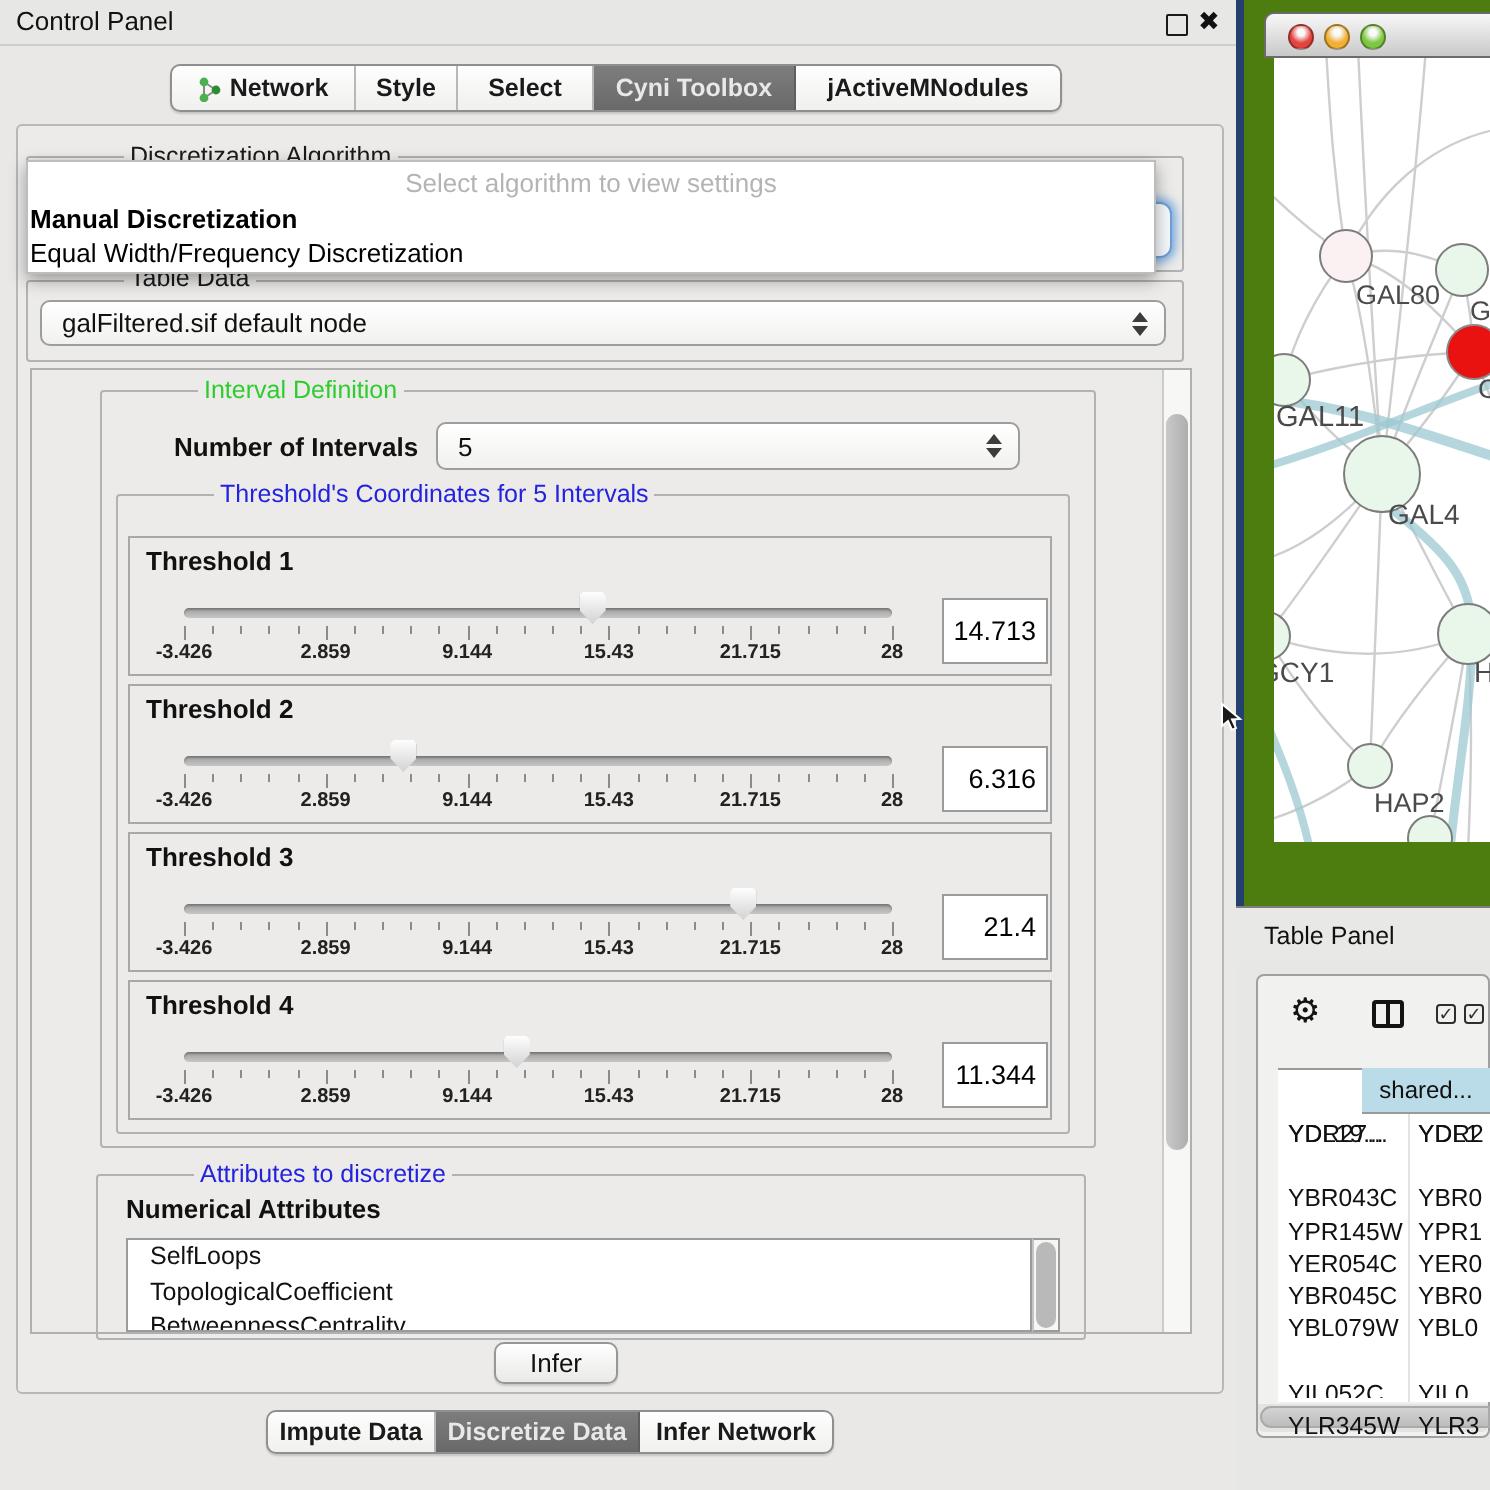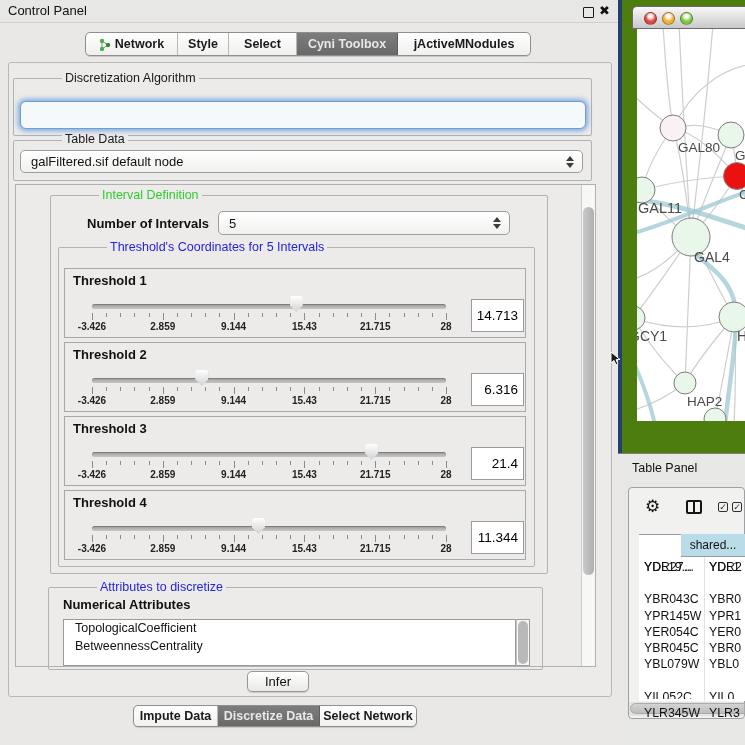--- a/index.html
+++ b/index.html
@@ -132,20 +132,27 @@
       </div>
     </div>
 
   <div class="abs" id="main-panel"></div>
 
   <div class="group" style="left:13px;top:78px;width:579px;height:58px;">
     <span class="legend">Discretization Algorithm</span>
   </div>
   <div class="abs" id="focus-combo"></div>
 
+  <div class="abs" id="algo-popup">
+    <div class="hint">Select algorithm to view settings</div>
+    <div id="popup-options">
+        <div class="opt b">Manual Discretization</div>
+        <div class="opt">Equal Width/Frequency Discretization</div>
+      </div>
+  </div>
 
   <div class="group" style="left:13px;top:140px;width:579px;height:41px;">
     <span class="legend" style="top:-9px;">Table Data</span>
   </div>
   <div class="combo" style="left:20px;top:150px;width:563px;height:23px;">
     <span class="v">galFiltered.sif default node</span>
     <span class="stepper"></span>
   </div>
 
   <div class="abs" id="viewport"></div>
@@ -316,37 +323,38 @@
         <div class="thumb" style="left: 186.878px;"></div>
         <div class="vfield">11.344</div>
       </div>
     </div>
 
   <div class="group" style="left:48px;top:587px;width:495px;height:83px;">
     <span class="legend blue">Attributes to discretize</span>
   </div>
   <div class="txt" style="left:63px;top:597px;font-size:13px;font-weight:bold;color:#111;">Numerical Attributes</div>
   <div class="abs" id="attr-list">
+      <div class="it">SelfLoops</div>
       <div class="it">TopologicalCoefficient</div>
       <div class="it">BetweennessCentrality</div>
     </div>
   <div class="abs" id="attr-sb"></div>
   <div class="abs" id="attr-thumb"></div>
 
   <div class="abs" id="apply-btn">Infer</div>
 
   <div class="seg" id="bottom-tabs" style="left:133px;top:705px;height:20px;">
       <div class="s" style="width: 84px;">
         <span>Impute Data</span>
       </div>
       <div class="s sel" style="width: 102px;">
         <span>Discretize Data</span>
       </div>
       <div class="s" style="width: 96px;">
-        <span>Select Network</span>
+        <span>Infer Network</span>
       </div>
     </div>
 
   <div class="abs" id="net-window">
     <div class="edge-shade"></div>
     <div id="mac-titlebar">
       <span class="light" id="tl-red" style="left: 11px; background: radial-gradient(circle at 50% 30%, rgba(255, 255, 255, 0.8) 0px, rgba(255, 255, 255, 0.8) 18%, rgb(227, 68, 63) 55%); border: 1px solid rgba(0, 0, 0, 0.35);"></span>
       <span class="light" id="tl-yellow" style="left: 29px; background: radial-gradient(circle at 50% 30%, rgba(255, 255, 255, 0.8) 0px, rgba(255, 255, 255, 0.8) 18%, rgb(241, 175, 52) 55%); border: 1px solid rgba(0, 0, 0, 0.35);"></span>
       <span class="light" id="tl-green" style="left: 47px; background: radial-gradient(circle at 50% 30%, rgba(255, 255, 255, 0.8) 0px, rgba(255, 255, 255, 0.8) 18%, rgb(126, 199, 66) 55%); border: 1px solid rgba(0, 0, 0, 0.35);"></span>
     </div>

